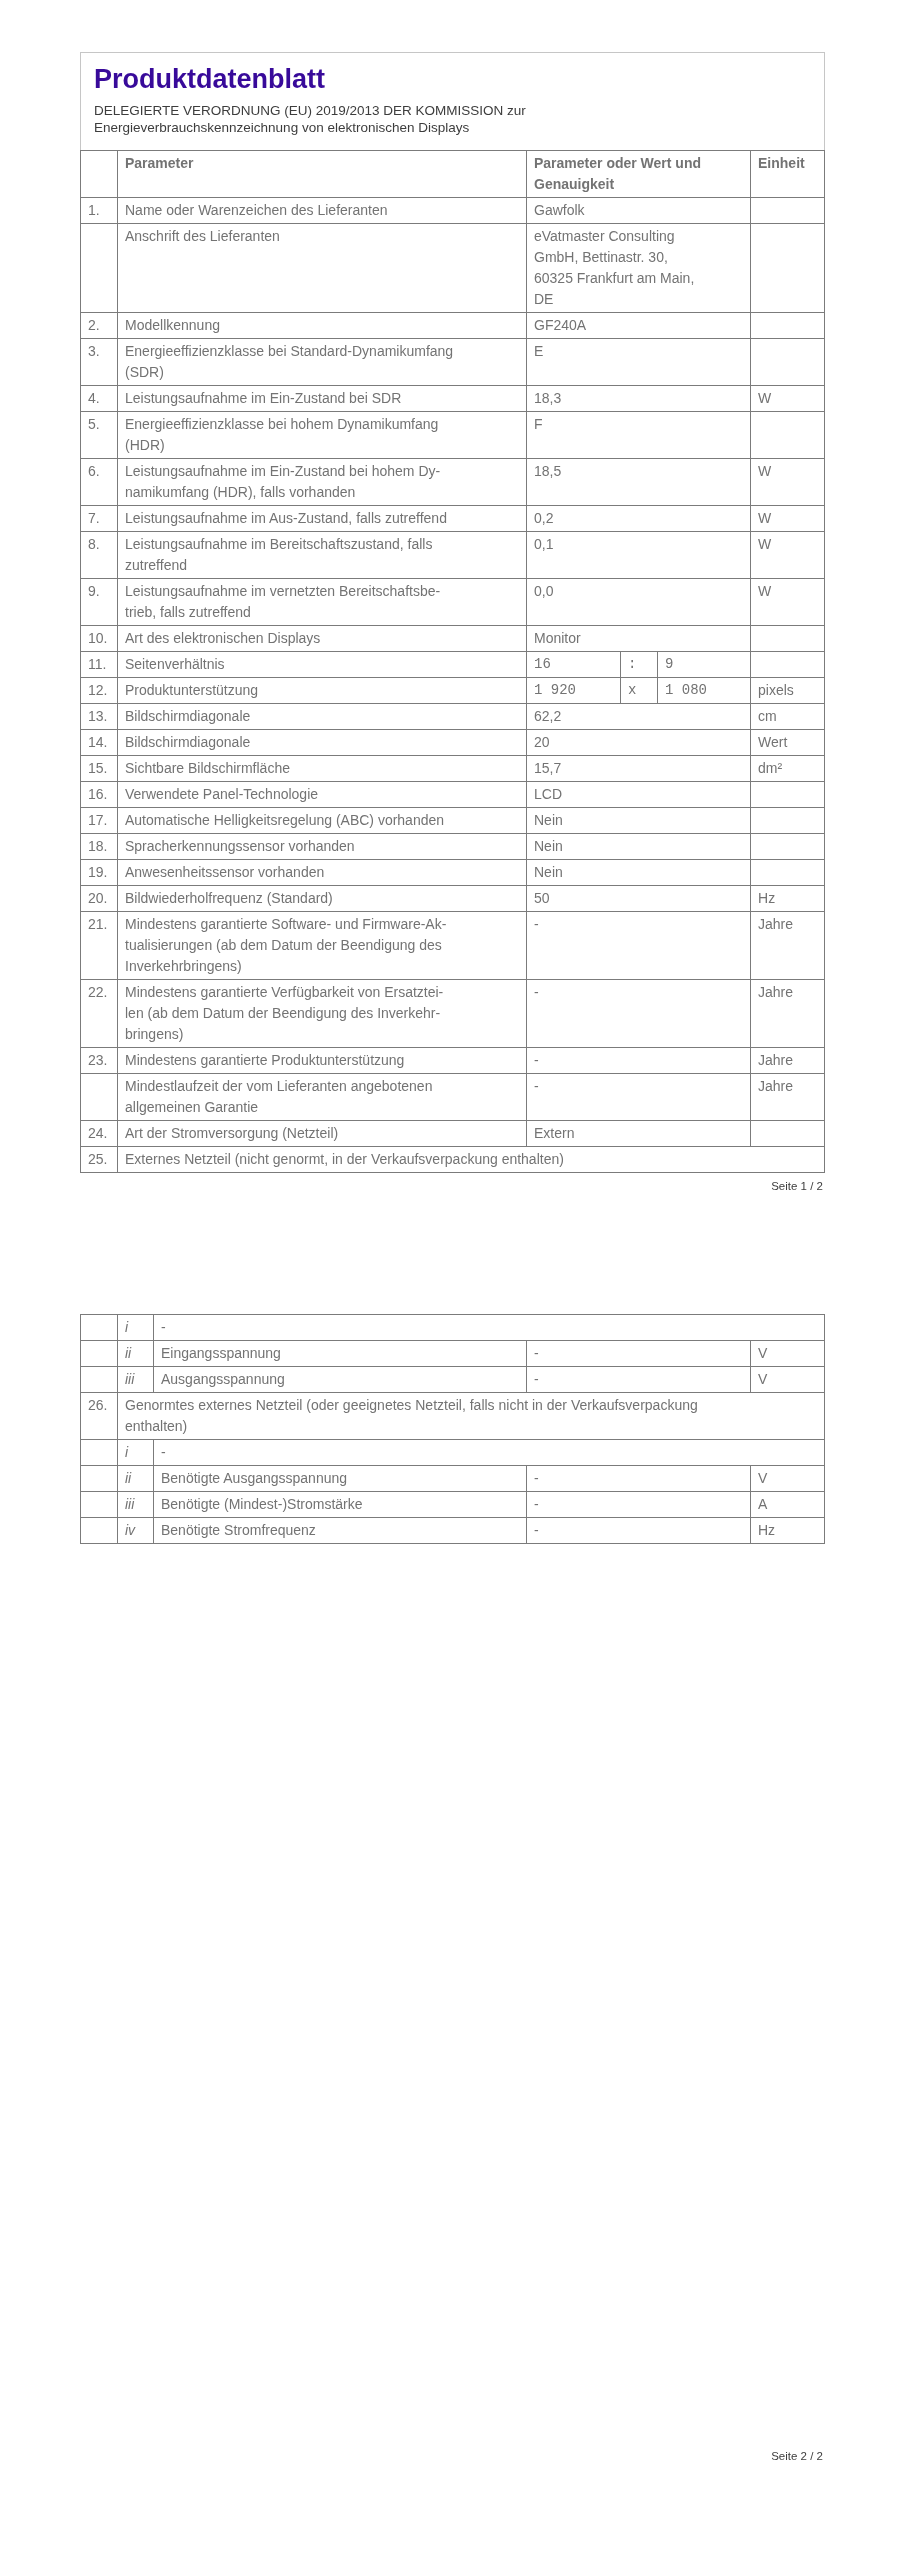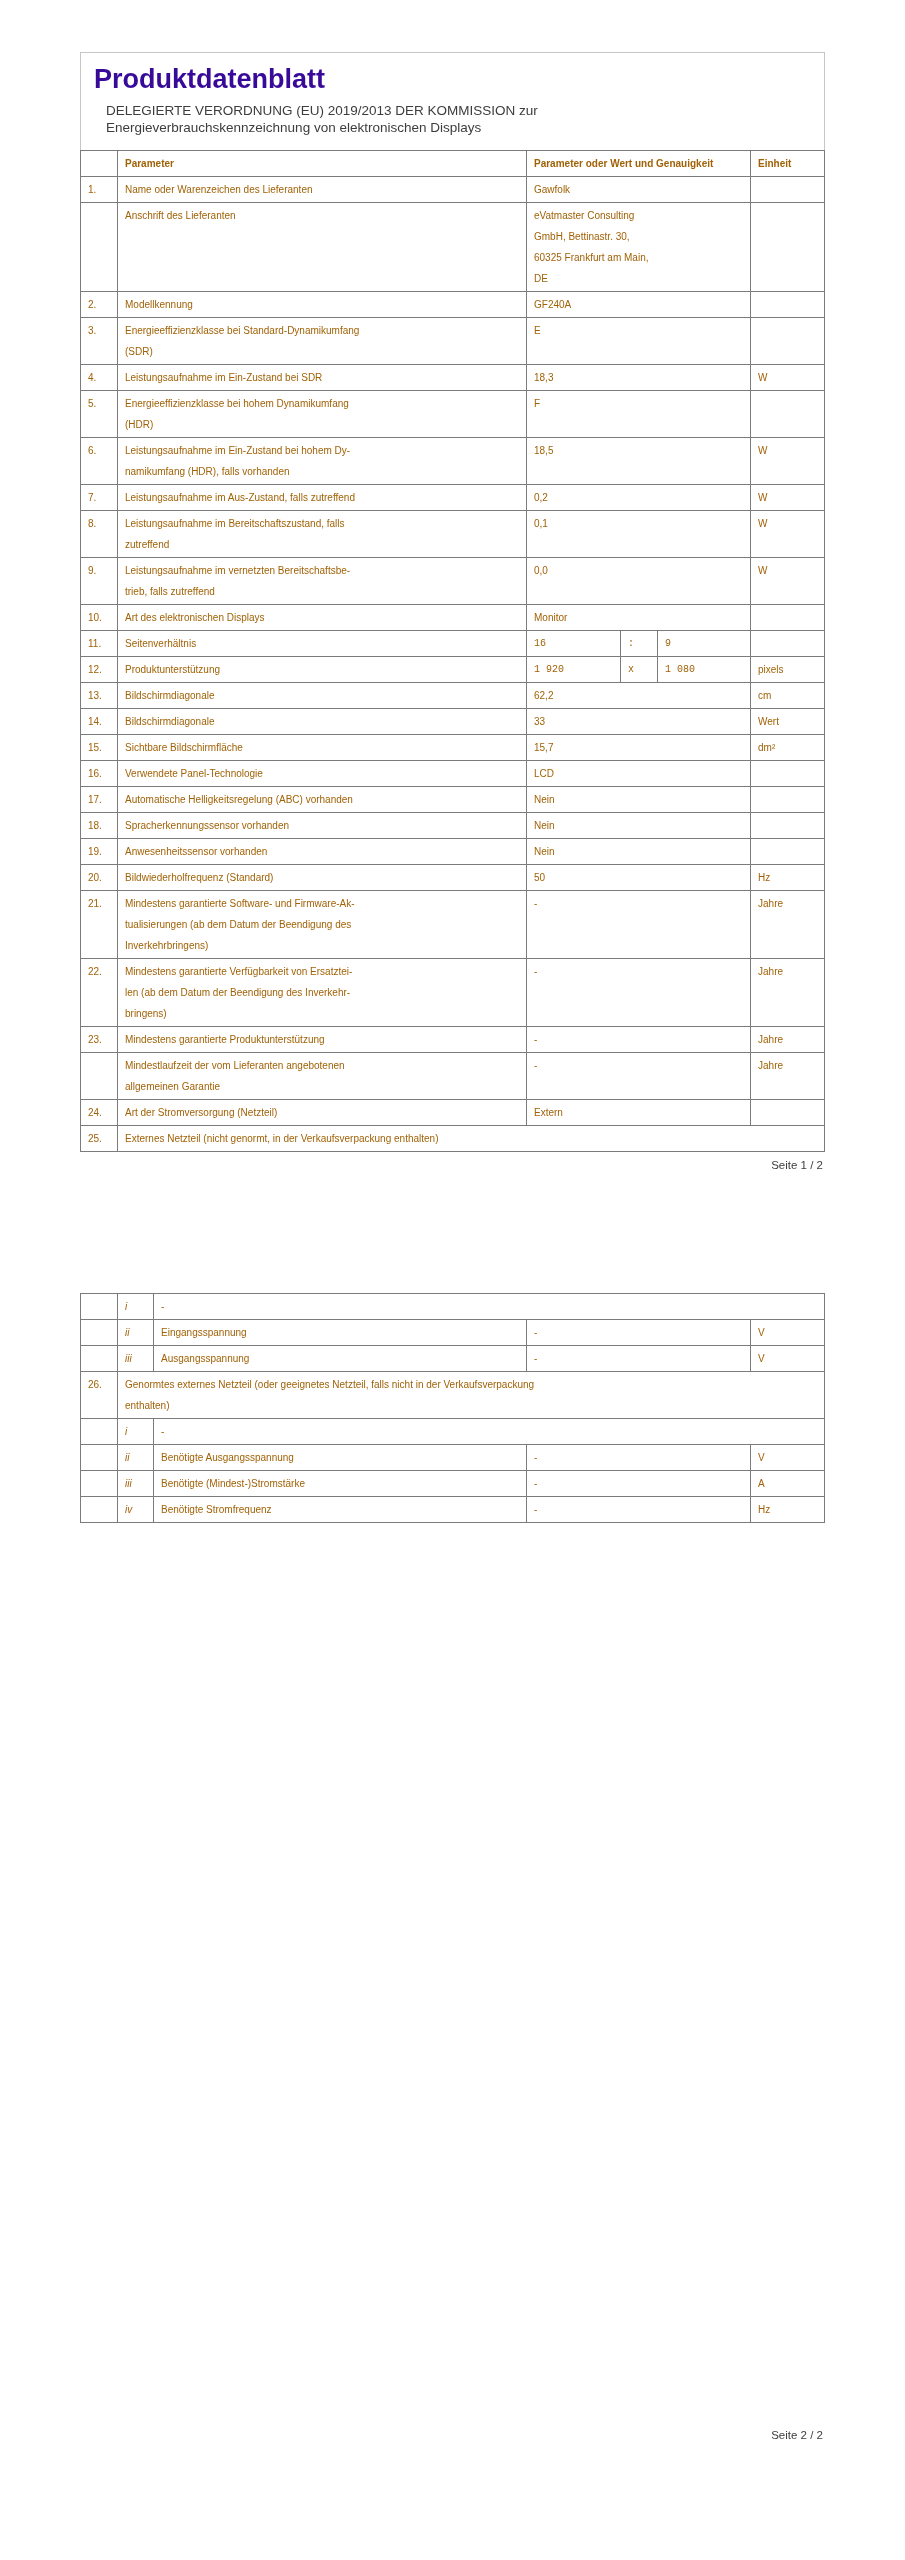--- a/index.html
+++ b/index.html
@@ -9,24 +9,24 @@
   }
   .doc-wrapper{position:absolute;left:80px;top:52px;width:745px;}
   .title-box{
     box-sizing:border-box;width:745px;border:1px solid #c6c6c6;border-bottom:none;
     padding:9px 9px 14px 13px;background:#ffffff;
   }
   .doc-title{
     margin:0;font-size:27px;line-height:34px;font-weight:bold;color:#380a9a;
     font-family:"Liberation Sans", sans-serif;
   }
-  .doc-subtitle{margin:7px 0 0 12px;font-size:13.5px;line-height:16.5px;color:#3d3d3d;}
+  .doc-subtitle{margin:7px 0 0 0;font-size:13.5px;line-height:16.5px;color:#3d3d3d;}
   table.sheet{
     table-layout:fixed;border-collapse:collapse;width:745px;background:#ffffff;
-    font-size:10px;line-height:21px;color:#a16207;
+    font-size:14px;line-height:21px;color:#737373;
   }
   table.sheet td,table.sheet th{
     border:1px solid #7b7b7b;padding:2px 7px;vertical-align:top;
     font-weight:normal;text-align:left;white-space:pre-line;overflow:hidden;
   }
   table.sheet th{font-weight:bold;}
   td.c-num{text-align:center;padding-left:2px;padding-right:4px;}
   td.c-idx{text-align:center;font-style:italic;}
   td.v-right{text-align:right;}
   td.v-left{text-align:left;}
@@ -161,21 +161,21 @@
         </tr>
         <tr>
           <td class="c-num">13.</td>
           <td class="v-left">Bildschirmdiagonale</td>
           <td class="v-right" colspan="3">62,2</td>
           <td class="v-left">cm</td>
         </tr>
         <tr>
           <td class="c-num">14.</td>
           <td class="v-left">Bildschirmdiagonale</td>
-          <td class="v-right" colspan="3">33</td>
+          <td class="v-right" colspan="3">20</td>
           <td class="v-left">Wert</td>
         </tr>
         <tr>
           <td class="c-num">15.</td>
           <td class="v-left">Sichtbare Bildschirmfläche</td>
           <td class="v-right" colspan="3">15,7</td>
           <td class="v-left">dm²</td>
         </tr>
         <tr>
           <td class="c-num">16.</td>

